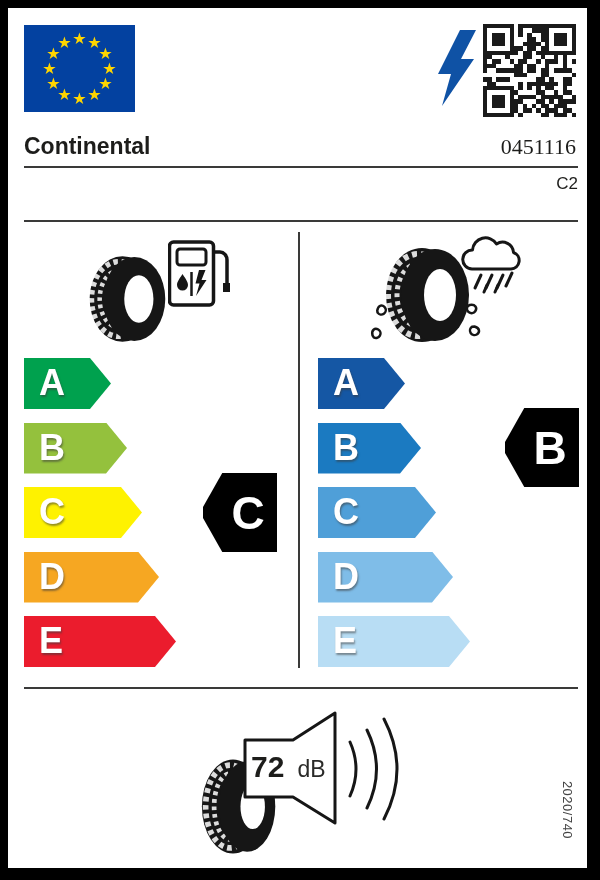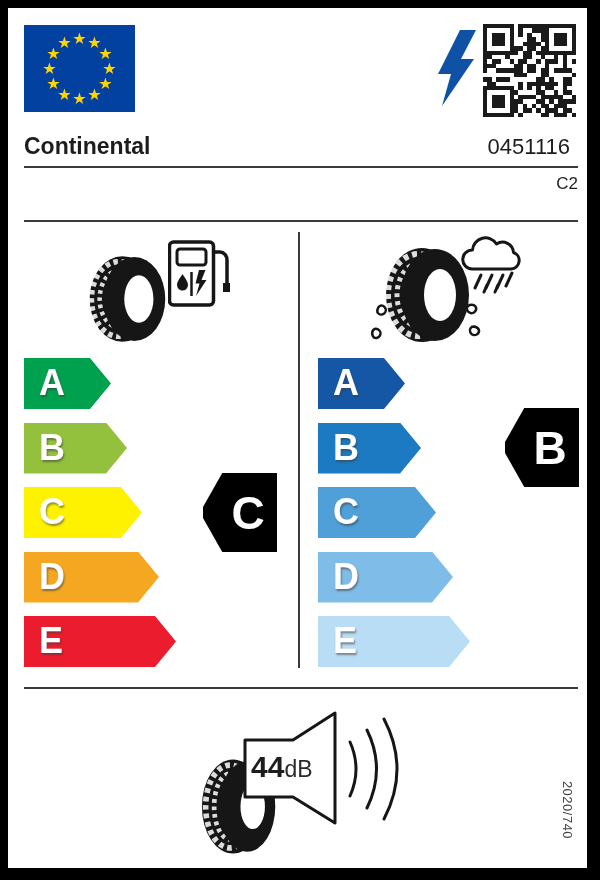--- a/index.html
+++ b/index.html
@@ -12,21 +12,21 @@
   #eu-flag{left:24px;top:25px;width:111px;height:87px;background:#0341a0;}
   .star{position:absolute;color:#ffd500;font-size:16px;line-height:16px;
         transform:translate(-50%,-50%);}
   #energ-text{left:156px;top:22px;font-size:80px;font-weight:bold;color:#0f52a5;
               letter-spacing:-3px;line-height:1;}
   #bolt{left:436px;top:30px;}
   #qr{left:483px;top:24px;width:93px;height:93px;}
 
   
   #brand{left:24px;top:133px;font-size:23px;font-weight:bold;}
-  #article{right:30px;top:134px;font-size:22px;}
+  #article{right:24px;top:134px;font-size:22px;font-family:Liberation Serif, serif;}
   #size{left:24px;top:180px;font-size:27px;color:#2a2a28;}
   #tyre-class{right:22px;top:174px;font-size:17px;}
   .hrule{left:24px;width:554px;height:2px;background:#3a3a39;}
   #rule1{top:166px;} #rule2{top:220px;} #rule3{top:687px;}
   #vdivider{left:298px;top:232px;width:2px;height:436px;background:#3a3a39;}
 
   
   #fuel-tire{left:86px;top:252px;}
   #fuel-pump{left:168px;top:236px;}
   #wet-tire{left:370px;top:246px;}
@@ -46,21 +46,21 @@
     font-weight:bold;display:flex;align-items:center;justify-content:center;
     padding-left:16px;box-sizing:border-box;
     clip-path:polygon(26% 0,100% 0,100% 100%,26% 100%,0 57%,0 43%);}
   #fuel-indicator{left:203px;top:473px;}
   #wet-indicator{left:505px;top:408px;}
 
   
   #noise-tire{left:200px;top:756px;}
   #speaker{left:243px;top:710px;}
   #noise-value{left:251px;top:750px;font-size:30px;font-weight:bold;white-space:nowrap;}
-  #noise-value .unit{font-weight:normal;font-size:23px;color:#2a2a28;margin-left:0;}
+  #noise-value .unit{font-weight:normal;font-size:23px;color:#2a2a28;margin-left:13px;}
   #sound-waves{left:344px;top:716px;}
   #noise-classes{left:276px;top:818px;line-height:1;}
   #noise-classes span{font-size:27px;color:#1d1d1b;}
   #noise-classes .emph{font-size:39px;font-weight:bold;}
 
   #regulation-wrap{left:554px;top:760px;width:26px;height:100px;}
   #regulation{position:absolute;left:13px;top:50px;transform:translate(-50%,-50%) rotate(90deg);
     font-size:13px;color:#444;white-space:nowrap;letter-spacing:.5px;}
 </style>
 </head>
@@ -350,21 +350,21 @@
     <ellipse cx="35" cy="52" rx="33" ry="50" fill="#161616"></ellipse>
     <ellipse cx="32" cy="52" rx="26" ry="44" fill="none" stroke="#fff" stroke-width="6" stroke-dasharray="5 4" opacity=".85"></ellipse>
     <ellipse cx="32" cy="52" rx="17" ry="35" fill="none" stroke="#fff" stroke-width="5" stroke-dasharray="4 4" opacity=".85"></ellipse>
     <ellipse cx="50" cy="52" rx="30" ry="48" fill="#161616"></ellipse>
     <ellipse cx="56" cy="52" rx="13" ry="24" fill="#fff"></ellipse>
   </svg>
   <svg class="abs" id="speaker" width="96" height="116" viewBox="0 0 96 116">
     <path d="M2,30 H50 L92,3 V113 L50,87 H2 Z" fill="#fff" stroke="#161616" stroke-width="3" stroke-linejoin="round"></path>
   </svg>
   <div class="abs" id="noise-value">
-    <span>44</span><span class="unit">dB</span>
+    <span>72</span><span class="unit">dB</span>
   </div>
   <svg class="abs" id="sound-waves" width="58" height="106" viewBox="0 0 58 106">
     <g fill="none" stroke="#161616" stroke-width="3" stroke-linecap="round">
       <path d="M6,26 Q18,53 6,80"></path>
       <path d="M23,14 Q42,53 23,92"></path>
       <path d="M40,3 Q66,53 40,103"></path>
     </g>
   </svg>
 
   <div class="abs" id="regulation-wrap">

